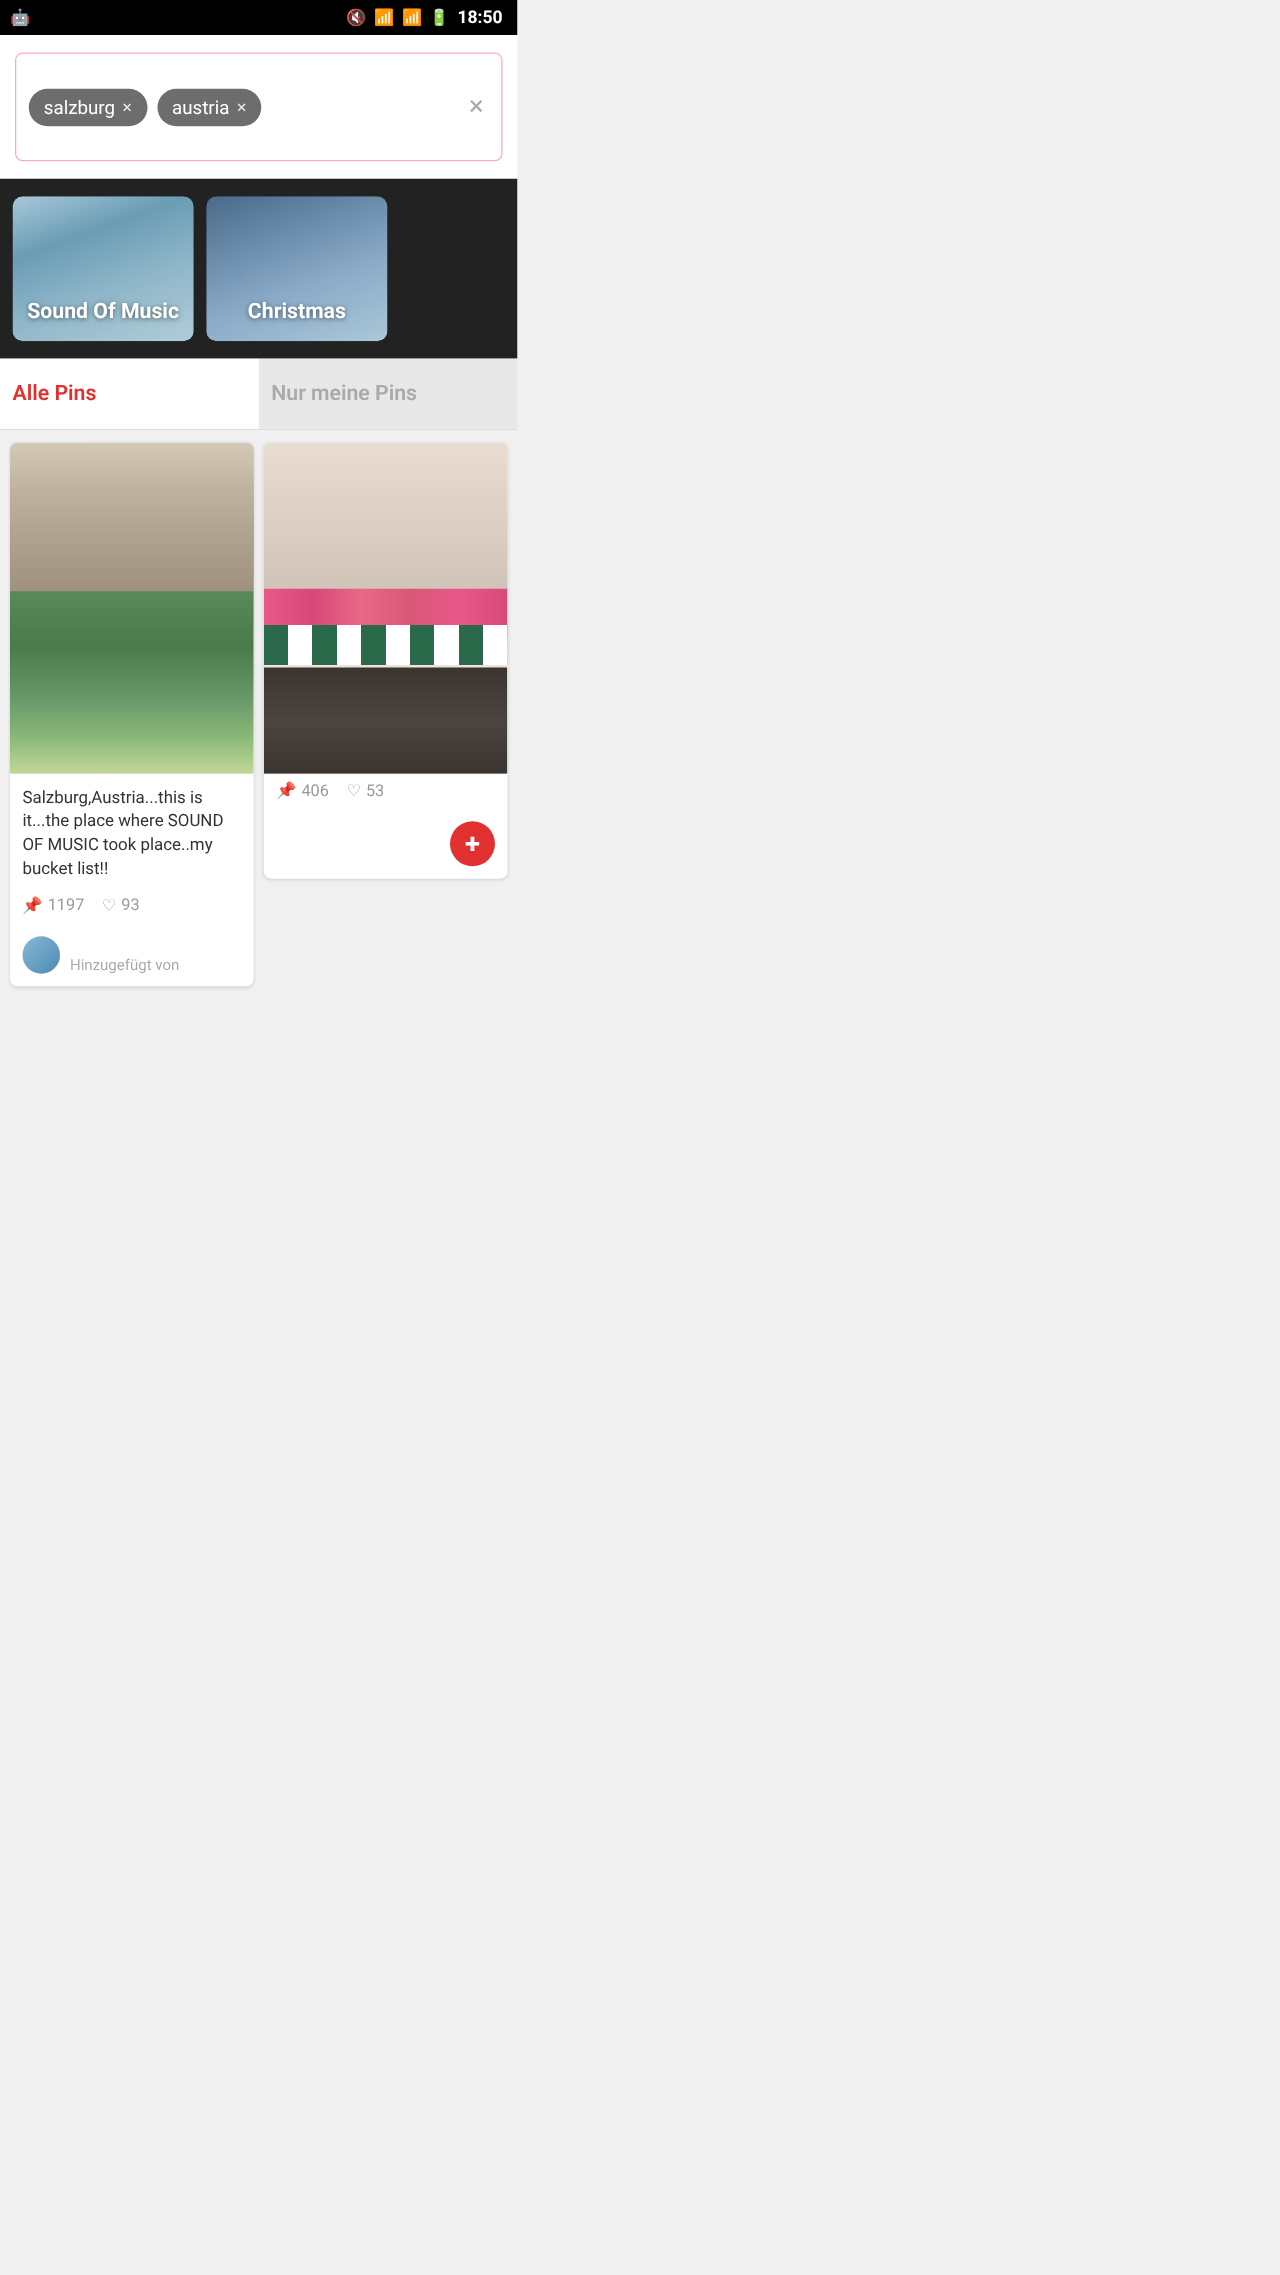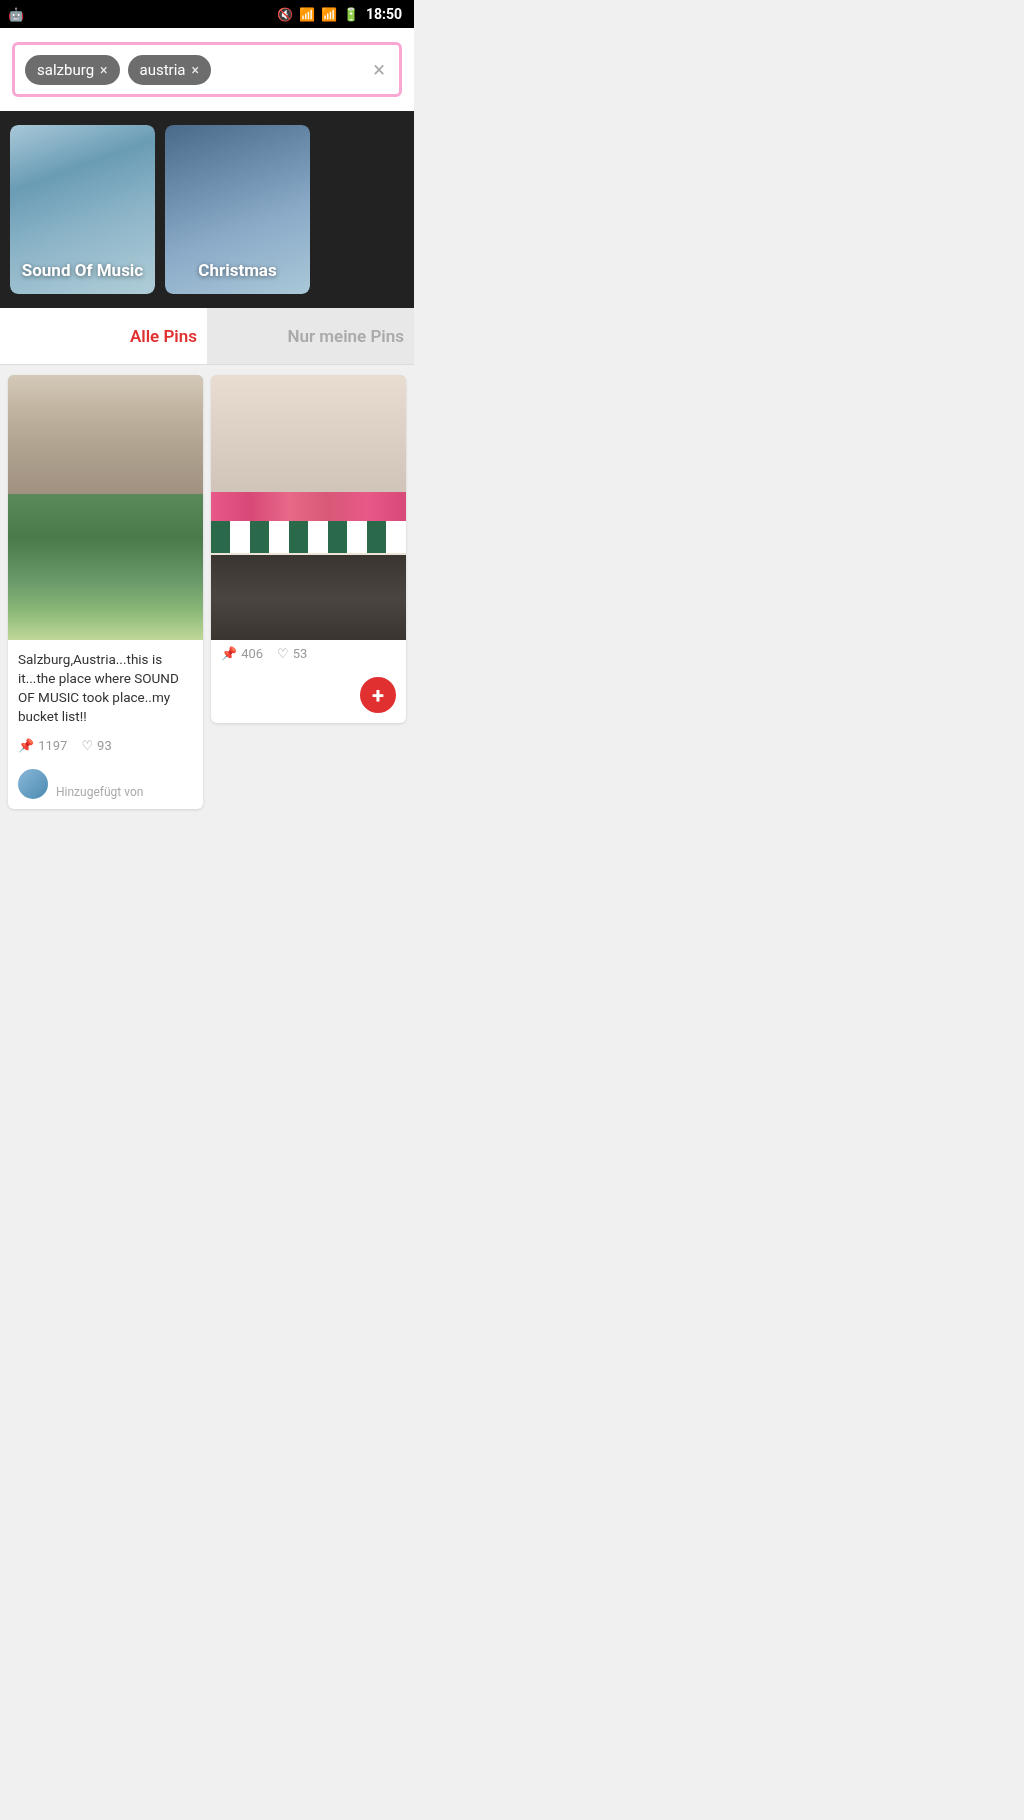--- a/index.html
+++ b/index.html
@@ -26,23 +26,23 @@
     }
     .status-left { display: flex; align-items: center; gap: 4px; }
     .status-right { display: flex; align-items: center; gap: 6px; font-size: 14px; font-weight: bold; }
 
     
     .search-area {
       background: #fff;
       padding: 14px 12px;
     }
     .search-box {
-      border: 3px solid #f9a8d4;
+      border: 1px solid #f9a8d4;
       border-radius: 6px;
-      padding: 8px 10px;
+      padding: 26px 10px;
       display: flex;
       align-items: center;
       gap: 8px;
       min-height: 52px;
     }
     .search-tag {
       background: #6d6d6d;
       color: #fff;
       border-radius: 20px;
       padding: 6px 12px;
@@ -69,21 +69,21 @@
     .category-bar {
       background: #222;
       padding: 14px 10px;
       display: flex;
       gap: 10px;
       overflow-x: auto;
     }
     .category-card {
       position: relative;
       min-width: 145px;
-      height: 169px;
+      height: 116px;
       border-radius: 8px;
       overflow: hidden;
       flex-shrink: 0;
     }
     .category-bg {
       width: 100%;
       height: 100%;
       border-radius: 8px;
     }
     .cat-sound { background: linear-gradient(160deg, #a8c8d8 0%, #6a9cb5 30%, #8db5c8 60%, #b0cdd8 100%); }
@@ -103,21 +103,21 @@
     
     .tabs {
       background: #fff;
       display: flex;
       margin: 0;
       border-bottom: 1px solid #ddd;
     }
     .tab {
       flex: 1;
       padding: 18px 10px;
-      text-align: right;
+      text-align: left;
       font-size: 17px;
       font-weight: 600;
       cursor: pointer;
     }
     .tab-active {
       color: #e03030;
       background: #fff;
     }
     .tab-inactive {
       color: #aaa;

